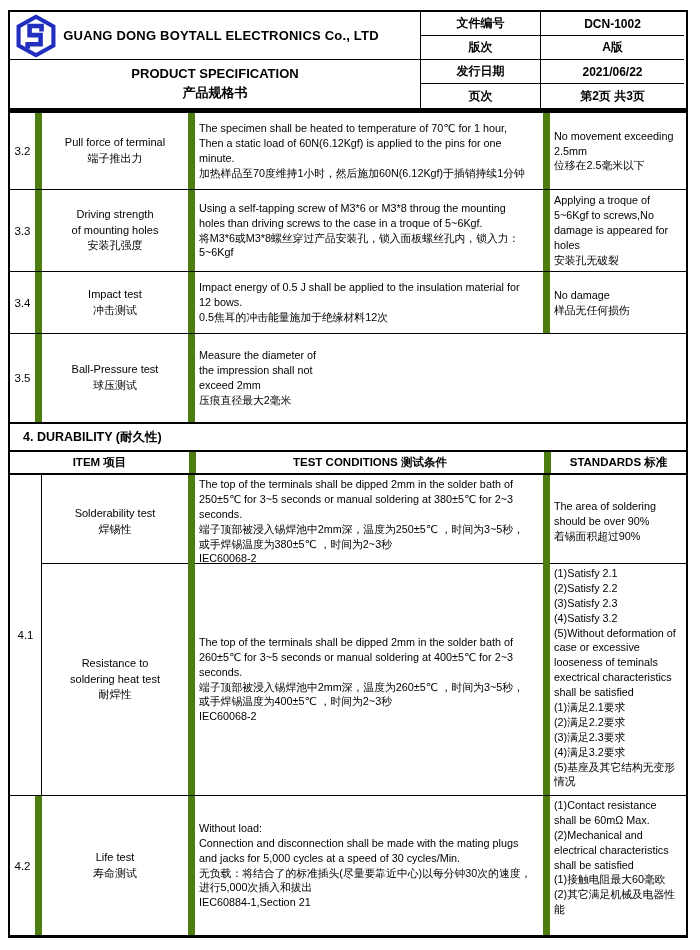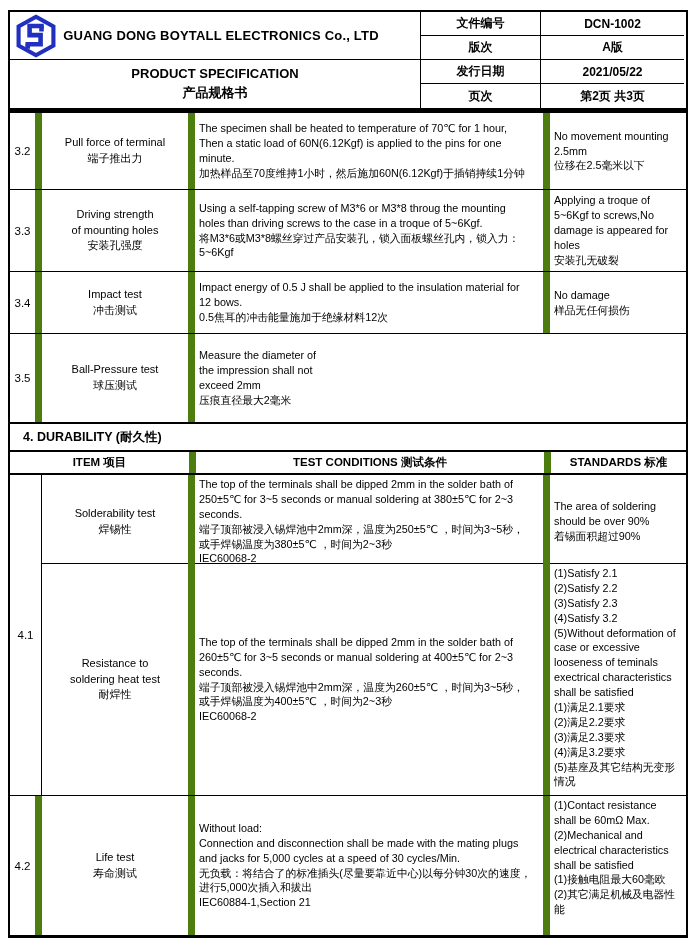--- a/index.html
+++ b/index.html
@@ -101,36 +101,36 @@
       <div class="hcell val hb">DCN-1002</div>
       <div class="hcell lbl hb">版次</div>
       <div class="hcell val hb">A版</div>
 
       <div class="hdr-title">
         <div class="doc-title-en">PRODUCT SPECIFICATION</div>
         <div class="doc-title-cn">产品规格书</div>
       </div>
 
       <div class="hcell lbl hb">发行日期</div>
-      <div class="hcell val hb">2021/05/22</div>
+      <div class="hcell val hb">2021/06/22</div>
       <div class="hcell lbl">页次</div>
       <div class="hcell val">第2页  共3页</div>
     </div>
 
     <div class="main">
 
       <div class="trow cols4 r32">
         <div class="cell rb c-center num">3.2</div>
         <div class="cell rb c-center item pre">Pull force of terminal
 端子推出力</div>
         <div class="cell rb c-left body-txt pre">The specimen shall be heated to temperature of 70℃ for 1 hour,
 Then a static load of 60N(6.12Kgf) is applied to the pins for one
 minute.
 加热样品至70度维持1小时，然后施加60N(6.12Kgf)于插销持续1分钟</div>
-        <div class="cell c-left body-txt pre">No movement mounting
+        <div class="cell c-left body-txt pre">No movement exceeding
  2.5mm
 位移在2.5毫米以下</div>
       </div>
 
       <div class="trow cols4 r33">
         <div class="cell rb c-center num">3.3</div>
         <div class="cell rb c-center item pre">Driving strength
 of mounting holes
 安装孔强度</div>
         <div class="cell rb c-left body-txt pre">Using a self-tapping screw of M3*6 or M3*8 throug the mounting

